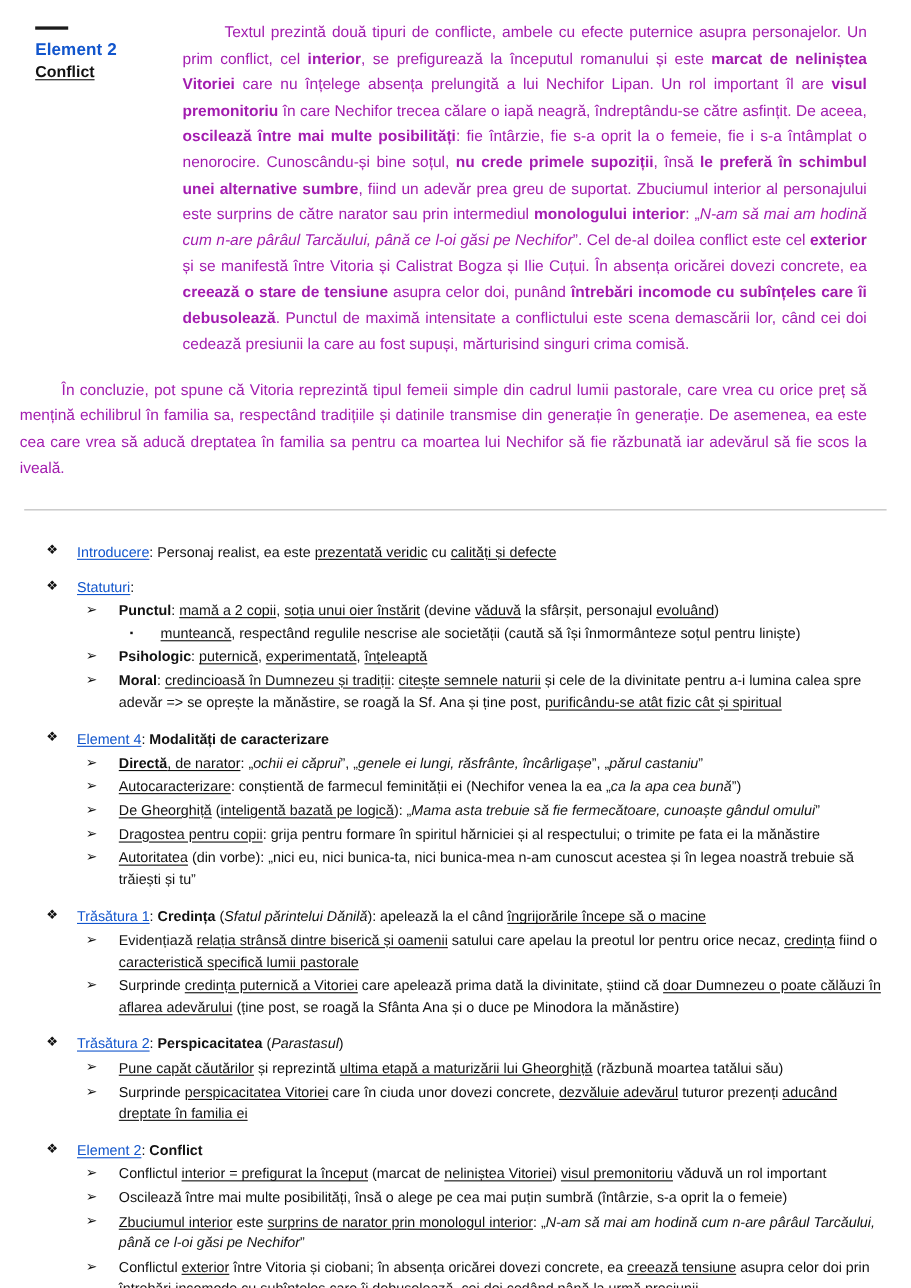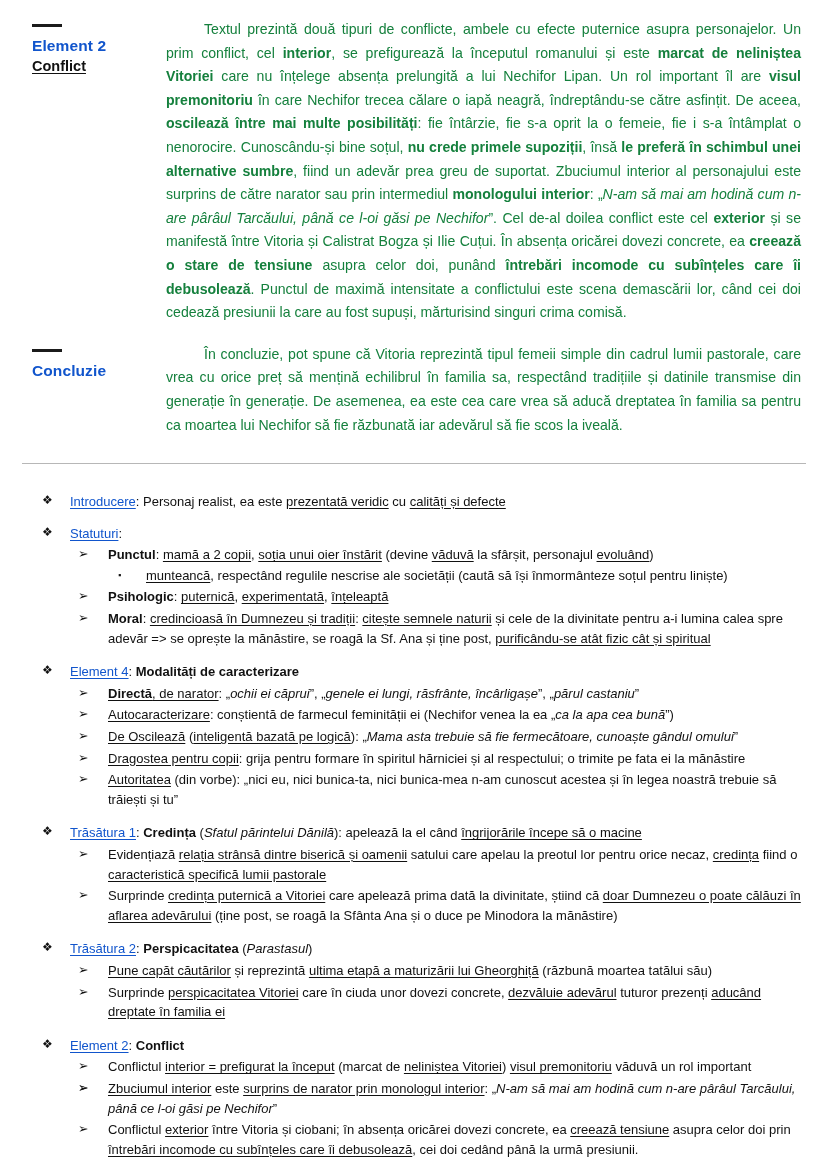--- a/index.html
+++ b/index.html
@@ -58,26 +58,26 @@
     font-size: 14.5px;
     line-height: 20px;
     text-decoration: underline;
     text-underline-offset: 2px;
   }
   .body-col {
     flex: 1 1 auto;
     padding-right: 8px;
   }
   p.para {
-    margin: 0 1px 14px 0;
+    margin: 0 14px 14px 0;
     font-size: 14.1px;
     line-height: 23.6px;
     text-align: justify;
     text-indent: 38px;
-    color: #15803d;
+    color: #a21caf;
     hyphens: none;
   }
   p.para:last-child { margin-bottom: 0; }
   .b { font-weight: bold; }
   .i { font-style: italic; }
 
   .divider {
     margin: 26px 4px 0 4px;
     height: 0;
     border-top: 1px solid #b7b7b7;
@@ -151,24 +151,20 @@
         <div class="margin-rule"></div>
         <div class="margin-title">Element 2</div>
         <div class="margin-sub">Conflict</div>
       </div>
       <div class="body-col">
         <p class="para"><span>Textul prezintă două tipuri de conflicte, ambele cu efecte puternice asupra personajelor. Un prim conflict, cel </span><span class="b">interior</span><span>, se prefigurează la începutul romanului și este </span><span class="b">marcat de neliniștea Vitoriei</span><span> care nu înțelege absența prelungită a lui Nechifor Lipan. Un rol important îl are </span><span class="b">visul premonitoriu</span><span> în care Nechifor trecea călare o iapă neagră, îndreptându-se către asfințit. De aceea, </span><span class="b">oscilează între mai multe posibilități</span><span>: fie întârzie, fie s-a oprit la o femeie, fie i s-a întâmplat o nenorocire. Cunoscându-și bine soțul, </span><span class="b">nu crede primele supoziții</span><span>, însă </span><span class="b">le preferă în schimbul unei alternative sumbre</span><span>, fiind un adevăr prea greu de suportat. Zbuciumul interior al personajului este surprins de către narator sau prin intermediul </span><span class="b">monologului interior</span><span>: „</span><span class="i">N-am să mai am hodină cum n-are pârâul Tarcăului, până ce l-oi găsi pe Nechifor</span><span>”. Cel de-al doilea conflict este cel </span><span class="b">exterior</span><span> și se manifestă între Vitoria și Calistrat Bogza și Ilie Cuțui. În absența oricărei dovezi concrete, ea </span><span class="b">creează o stare de tensiune</span><span> asupra celor doi, punând </span><span class="b">întrebări incomode cu subînțeles care îi debusolează</span><span>. Punctul de maximă intensitate a conflictului este scena demascării lor, când cei doi cedează presiunii la care au fost supuși, mărturisind singuri crima comisă.</span></p>
       </div>
     </div>
 
     <div class="essay-block" style="margin-top:18px;">
-      <div class="margin-col">
-        <div class="margin-rule"></div>
-        <div class="margin-title">Concluzie</div>
-      </div>
       <div class="body-col">
         <p class="para">În concluzie, pot spune că Vitoria reprezintă tipul femeii simple din cadrul lumii pastorale, care vrea cu orice preț să mențină echilibrul în familia sa, respectând tradițiile și datinile transmise din generație în generație. De asemenea, ea este cea care vrea să aducă dreptatea în familia sa pentru ca moartea lui Nechifor să fie răzbunată iar adevărul să fie scos la iveală.</p>
       </div>
     </div>
 
   </div>
 
   <div class="divider"></div>
 
   <div class="outline">
@@ -212,21 +208,21 @@
         <span class="b u">Directă</span><span class="u">, de narator</span><span>: „</span><span class="i">ochii ei căprui</span><span>”, „</span><span class="i">genele ei lungi, răsfrânte, încârligașe</span><span>”, „</span><span class="i">părul castaniu</span><span>”</span>
       </div>
 
       <div class="lvl2">
         <span class="marker">➢</span>
         <span class="u">Autocaracterizare</span><span>: conștientă de farmecul feminității ei (Nechifor venea la ea „</span><span class="i">ca la apa cea bună</span><span>”)</span>
       </div>
 
       <div class="lvl2">
         <span class="marker">➢</span>
-        <span class="u">De Oscilează</span><span> (</span><span class="u">inteligentă bazată pe logică</span><span>): „</span><span class="i">Mama asta trebuie să fie fermecătoare, cunoaște gândul omului</span><span>”</span>
+        <span class="u">De Gheorghiță</span><span> (</span><span class="u">inteligentă bazată pe logică</span><span>): „</span><span class="i">Mama asta trebuie să fie fermecătoare, cunoaște gândul omului</span><span>”</span>
       </div>
 
       <div class="lvl2">
         <span class="marker">➢</span>
         <span class="u">Dragostea pentru copii</span><span>: grija pentru formare în spiritul hărniciei și al respectului; o trimite pe fata ei la mănăstire</span>
       </div>
 
       <div class="lvl2">
         <span class="marker">➢</span>
         <span class="u">Autoritatea</span><span> (din vorbe): „nici eu, nici bunica-ta, nici bunica-mea n-am cunoscut acestea și în legea noastră trebuie să trăiești și tu”</span>
@@ -267,20 +263,21 @@
       <span class="marker">❖</span>
       <span class="head">Element 2</span><span>: </span><span class="b">Conflict</span>
 
       <div class="lvl2">
         <span class="marker">➢</span>
         <span>Conflictul </span><span class="u">interior = prefigurat la început</span><span> (marcat de </span><span class="u">neliniștea Vitoriei</span><span>) </span><span class="u">visul premonitoriu</span><span> văduvă un rol important</span>
       </div>
 
       <div class="lvl2">
         <span class="marker">➢</span>
+        <span>Oscilează între mai multe posibilități, însă o alege pe cea mai puțin sumbră (întârzie, s-a oprit la o femeie)</span>
       </div>
 
       <div class="lvl2">
         <span class="marker">➢</span>
         <span class="u">Zbuciumul interior</span><span> este </span><span class="u">surprins de narator prin monologul interior</span><span>: „</span><span class="i">N-am să mai am hodină cum n-are pârâul Tarcăului, până ce l-oi găsi pe Nechifor</span><span>”</span>
       </div>
 
       <div class="lvl2">
         <span class="marker">➢</span>
         <span>Conflictul </span><span class="u">exterior</span><span> între Vitoria și ciobani; în absența oricărei dovezi concrete, ea </span><span class="u">creează tensiune</span><span> asupra celor doi prin </span><span class="u">întrebări incomode cu subînțeles care îi debusolează</span><span>, cei doi cedând până la urmă presiunii.</span>

